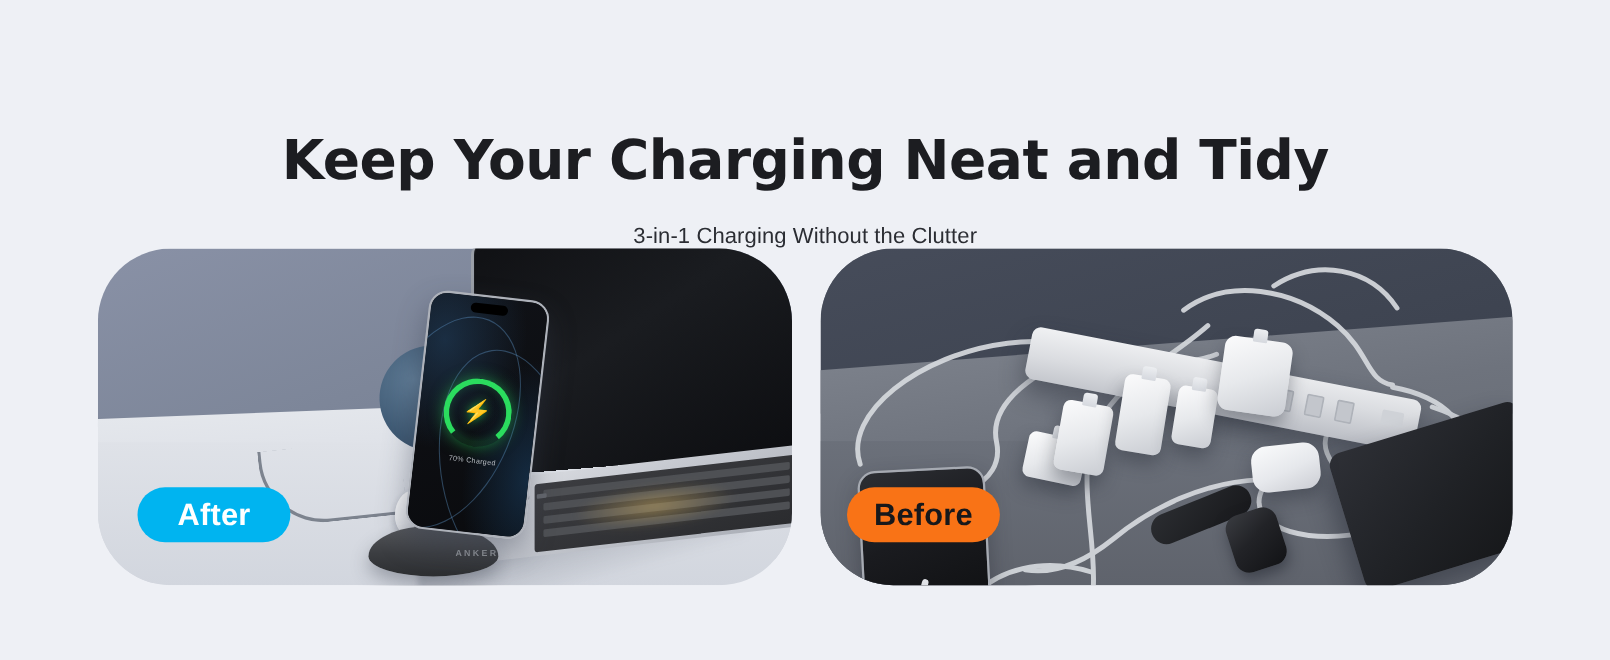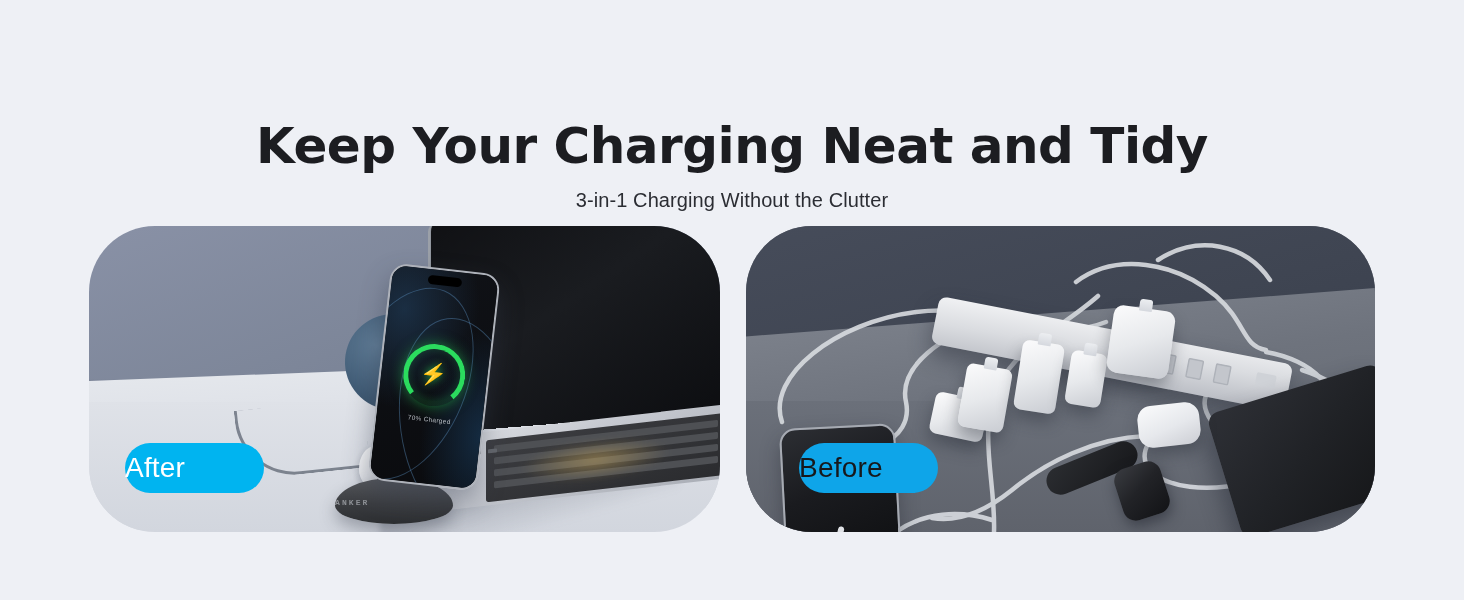--- a/index.html
+++ b/index.html
@@ -35,21 +35,21 @@
   .headline {
     font-size: 50px;
     font-weight: 700;
     letter-spacing: -0.5px;
     color: #1c1d21;
     line-height: 1.12;
     font-family: "DejaVu Sans", "Liberation Sans", sans-serif;
   }
 
   .subheadline {
-    margin-top: 15px;
+    margin-top: 30px;
     font-size: 20px;
     font-weight: 400;
     color: #2b2d33;
     letter-spacing: 0.1px;
     font-family: "Liberation Sans", sans-serif;
   }
 
   
   .panels {
     position: absolute;
@@ -110,24 +110,24 @@
   .stand-group {
     position: absolute; left: 226px; top: 36px; width: 200px; height: 262px;
   }
   .stand-base {
     position: absolute; left: 20px; bottom: 0; width: 118px; height: 46px;
     background: linear-gradient(180deg, #56585c 0%, #3b3d41 55%, #2c2e31 100%);
     border-radius: 50% / 60% 60% 40% 40%;
     box-shadow: 0 8px 16px rgba(60,66,80,.38);
   }
   .stand-base-label {
-    position: absolute; left: 0; right: 0; top: 20px; text-align: left;
+    position: absolute; left: 0; right: 0; top: 20px; text-align: right;
     font-size: 8px; letter-spacing: 2.1px; font-weight: 700;
     color: #8e9196;
-    font-family: Liberation Mono, monospace;
+    font-family: Liberation Sans, sans-serif;
   }
   .stand-neck {
     position: absolute; left: 62px; bottom: 28px; width: 26px; height: 42px;
     background: linear-gradient(90deg, #3d3f43, #5a5d63);
     border-radius: 5px;
   }
   .stand-puck {
     position: absolute; left: 30px; top: 52px; width: 96px; height: 96px;
     border-radius: 50%;
     background: radial-gradient(circle at 35% 30%, #5f7b95 0%, #3f5a74 55%, #2c4258 100%);
@@ -334,38 +334,38 @@
     background: linear-gradient(180deg, #e2e4e8, #c6c9cf);
     border-radius: 3px;
     transform: rotate(14deg);
   }
 
   .cables { position: absolute; inset: 0; }
 
   
   .badge {
     position: absolute;
-    display: flex; align-items: center; justify-content: flex-start;
+    display: flex; align-items: center; justify-content: center;
     border-radius: 30px;
     font-size: 28px;
-    font-weight: 400;
+    font-weight: 700;
     letter-spacing: .2px;
     line-height: 1;
     font-family: "Liberation Sans", sans-serif;
   }
   .badge-after {
     left: 36px; top: 217px;
     width: 139px; height: 50px;
     background: #00b4f0;
     color: #ffffff;
   }
   .badge-before {
-    left: 53px; top: 217px;
+    left: 24px; top: 217px;
     width: 139px; height: 50px;
-    background: #0ea5e9;
+    background: #f97316;
     color: #17181b;
   }
 </style>
 </head>
 <body>
 
 <div class="banner">
 
   <div class="heading-block">
     <div class="headline">Keep Your Charging Neat and Tidy</div>

